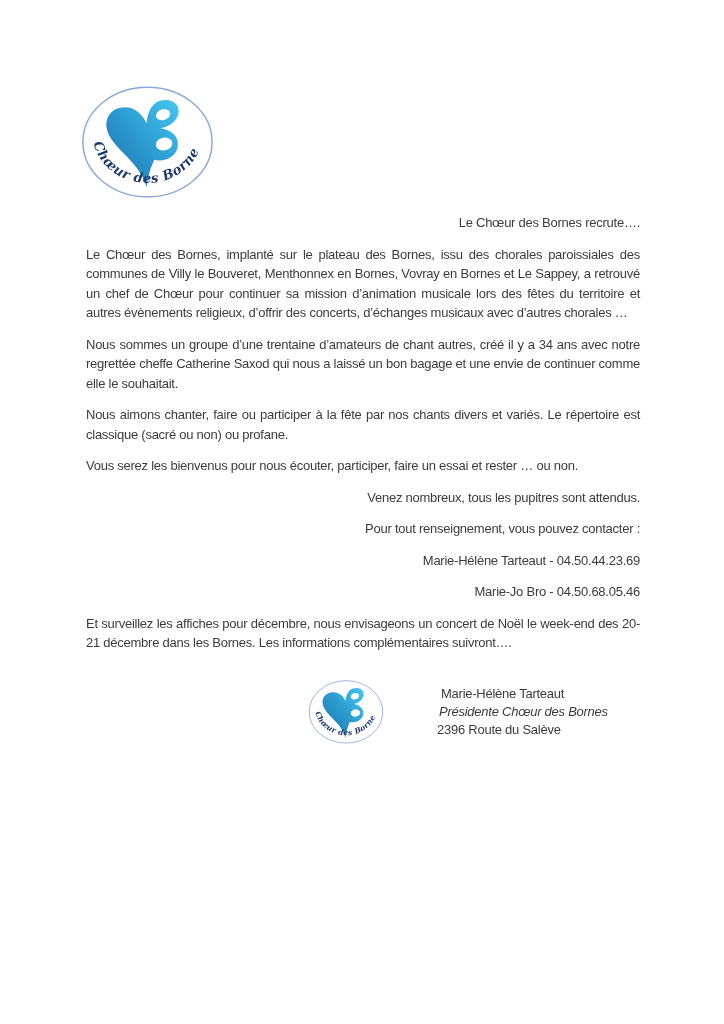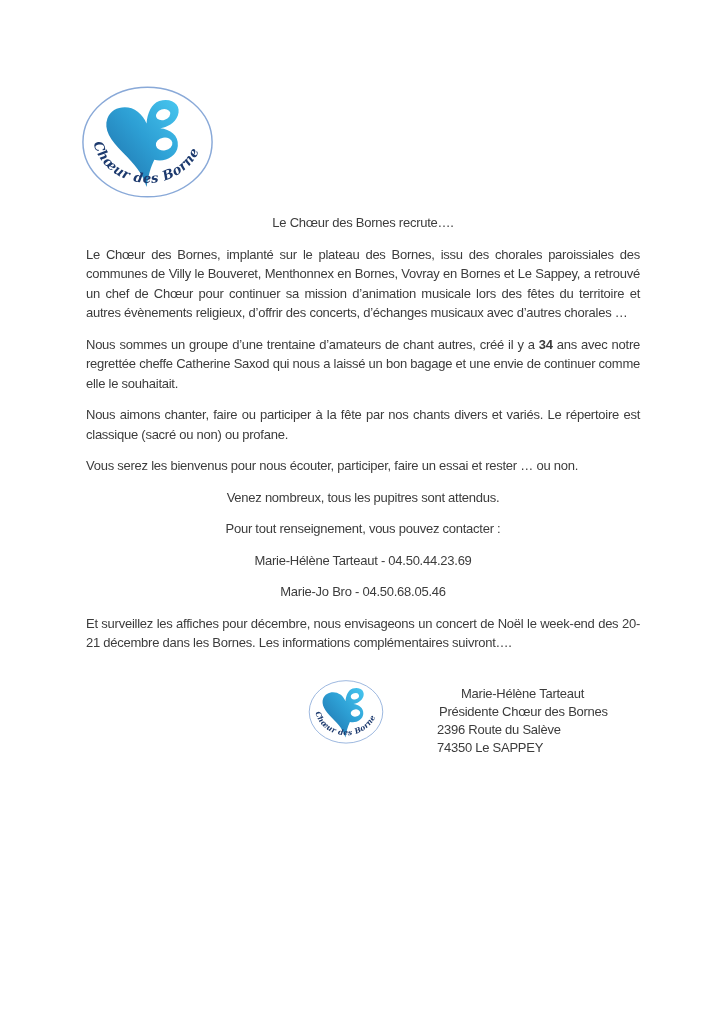--- a/index.html
+++ b/index.html
@@ -18,44 +18,44 @@
     overflow: hidden;
   }
   .logo-top {
     width: 137px;
     height: 120px;
     margin: 0 0 9px -7px;
   }
   .logo-top svg { width: 137px; height: 120px; display: block; }
   .logo-small svg { width: 78px; height: 68px; display: block; }
   .body-text p { margin: 0 0 12px 0; text-align: justify; }
-  .body-text p.nojust { text-align: center; }
+  .body-text p.nojust { text-align: right; }
   .body-text .line { text-align: justify; margin-top: 6px; }
-  b { font-weight: bold; }
+  b { font-weight: normal; }
   .logo-arc-text {
     font-family: "DejaVu Serif", serif;
     font-style: italic;
     font-weight: bold;
     font-size: 13.5px;
     letter-spacing: 0.5px;
   }
   .sig-row {
     display: flex;
     align-items: flex-start;
     margin-top: 26px;
     padding-left: 221px;
   }
   .sig-text {
     margin-left: 52px;
     padding-top: 6px;
     line-height: 18px;
     text-align: left;
   }
-  .sig-name { padding-left: 4px; margin-left: 20px; }
-  .sig-title { padding-left: 2px; }
+  .sig-name { padding-left: 4px; }
+  .sig-title { padding-left: 2px; font-style: italic; }
 </style>
 </head>
 <body>
 
 <div class="page">
 
   <div class="logo-top">
     <svg viewBox="0 0 140 122" aria-hidden="true">
       <defs>
         <linearGradient id="gradA" x1="0%" y1="100%" x2="100%" y2="0%">
@@ -83,21 +83,21 @@
     <p><span>Nous sommes un groupe d’une trentaine d’amateurs de chant autres, créé il y a </span><b>34</b><span> ans avec notre regrettée cheffe Catherine Saxod qui nous a laissé un bon bagage et une envie de continuer comme elle le souhaitait.</span></p>
 
     <p>Nous aimons chanter, faire ou participer à la fête par nos chants divers et variés. Le répertoire est classique (sacré ou non) ou profane.</p>
 
 
     <p>
       <span class="line" style="display:block">Vous serez les bienvenus pour nous écouter, participer, faire un essai et rester … ou non.</span>
     </p>
 
     <p>
-      <span class="line nojust" style="display:block;text-align:center">Venez nombreux, tous les pupitres sont attendus.</span>
+      <span class="line nojust" style="display:block;text-align:right">Venez nombreux, tous les pupitres sont attendus.</span>
     </p>
 
     <p class="nojust">Pour tout renseignement, vous pouvez contacter :</p>
 
     <p class="nojust">Marie-Hélène Tarteaut - 04.50.44.23.69</p>
 
     <p class="nojust">Marie-Jo Bro - 04.50.68.05.46</p>
 
     <p>Et surveillez les affiches pour décembre, nous envisageons un concert de Noël le week-end des 20-21 décembre dans les Bornes. Les informations complémentaires suivront….</p>
   </div>
@@ -119,17 +119,16 @@
         <path id="arcB" d="M 16 64 A 56 50 0 0 0 124 64" fill="none"></path>
         <text class="logo-arc-text" text-anchor="middle" fill="#1d3a6e">
           <textPath href="#arcB" startOffset="50%" text-anchor="middle">Chœur des Bornes</textPath>
         </text>
       </svg>
     </div>
     <div class="sig-text">
       <div class="sig-name">Marie-Hélène Tarteaut</div>
       <div class="sig-title">Présidente Chœur des Bornes</div>
       <div>2396 Route du Salève</div>
-      <div>74350 Le SAPPEY</div>
     </div>
   </div>
 
 </div>
 
 </body></html>

